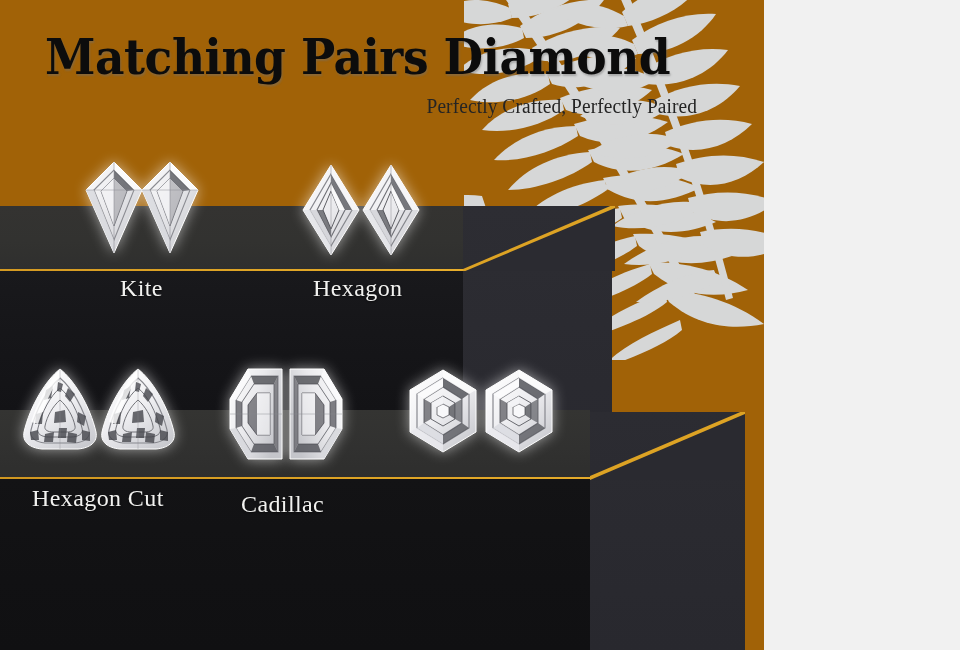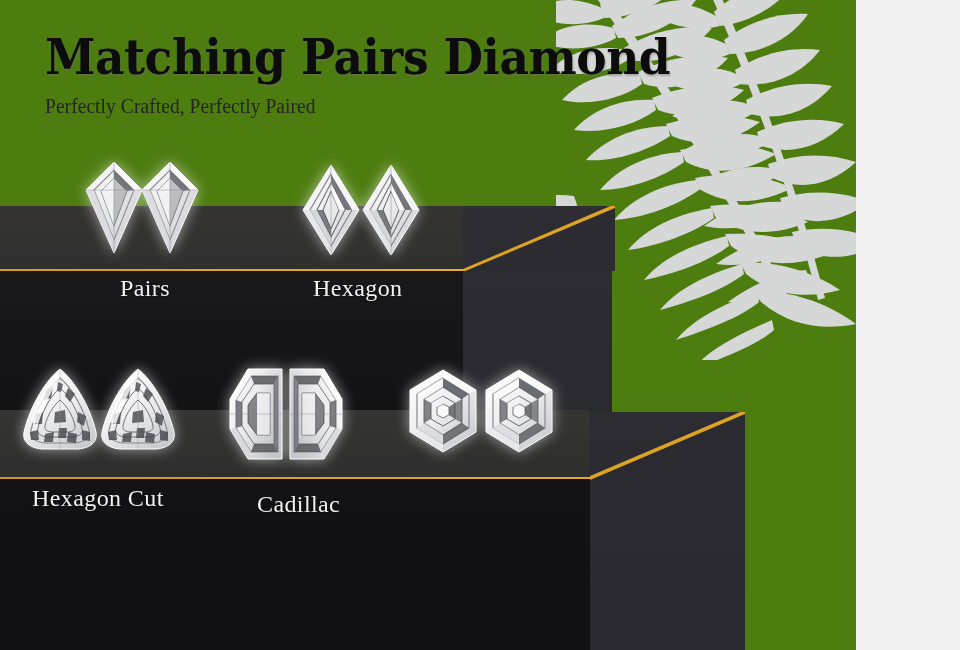--- a/index.html
+++ b/index.html
@@ -6,23 +6,24 @@
   * { margin:0; padding:0; box-sizing:border-box; }
   html,body { width:960px; height:650px; }
   body {
     font-family: "Liberation Serif", "DejaVu Serif", serif;
     background:#f1f1f1;
     overflow:hidden;
     position:relative;
   }
   #stage {
     position:relative;
-    width:856px; height:650px;
-    background:#4d7c0f;
+    width:764px; height:650px;
+    background:#a16207;
     overflow:hidden;
+    text-align:right;
   }
 
   
   #foliage {
     position:absolute; top:0; right:0;
     width:300px; height:360px;
     pointer-events:none;
   }
 
   
@@ -234,21 +235,21 @@
       <polygon points="30,18 43,31 30,66 17,31" fill="none" stroke="#74757c" stroke-width="1"></polygon>
       <polygon points="30,2 58,30 50,30 30,10" fill="#fdfdfe" opacity="0.9"></polygon>
       <polygon points="30,10 50,30 43,31 30,18" fill="#4e4f55" opacity="0.75"></polygon>
       <polygon points="2,30 10,30 30,80 30,93" fill="#d8d9de" opacity="0.85"></polygon>
       <polygon points="30,18 43,31 30,66" fill="#9a9ba1" opacity="0.55"></polygon>
       <polygon points="17,31 30,18 30,66" fill="#f3f3f5" opacity="0.8"></polygon>
       <line x1="30" y1="2" x2="30" y2="93" stroke="#8b8c92" stroke-width="0.8" opacity="0.7"></line>
       <line x1="2" y1="30" x2="58" y2="30" stroke="#8b8c92" stroke-width="0.8" opacity="0.6"></line>
     </svg>
   </div>
-  <div class="cut-label" style="left:120px; top:274px;">Pairs</div>
+  <div class="cut-label" style="left:120px; top:274px;">Kite</div>
 
   <div class="pair" style="left:300px; top:163px;">
     <svg class="gem" width="62" height="94" viewBox="0 0 62 94" xmlns="http://www.w3.org/2000/svg" aria-hidden="true">
       <defs>
         <linearGradient id="lozG" x1="0" y1="0" x2="1" y2="1">
           <stop offset="0%" stop-color="#ffffff"></stop>
             <stop offset="50%" stop-color="#ebebee"></stop>
           <stop offset="100%" stop-color="#c6c7cc"></stop>
         </linearGradient>
       </defs>
@@ -365,21 +366,21 @@
       <polygon points="2,63 8,62 23,86 20,93" fill="#d7d8dd" opacity="0.9"></polygon>
       <polygon points="23,10 50,10 46,18 26,18" fill="#4c4d53" opacity="0.8"></polygon>
       <polygon points="26,78 46,78 50,86 23,86" fill="#4c4d53" opacity="0.78"></polygon>
       <polygon points="8,34 14,36 14,60 8,62" fill="#55565c" opacity="0.75"></polygon>
       <polygon points="46,18 50,10 50,86 46,78" fill="#5b5c62" opacity="0.68"></polygon>
       <polygon points="29,27 42,27 42,69 29,69" fill="#f6f6f8" opacity="0.55"></polygon>
       <polygon points="20,39 29,27 29,69 20,57" fill="#3f4046" opacity="0.6"></polygon>
       <line x1="2" y1="48" x2="54" y2="48" stroke="#87888e" stroke-width="0.8" opacity="0.55"></line>
     </svg>
   </div>
-  <div class="cut-label" style="left:257px; top:490px;">Cadillac</div>
+  <div class="cut-label" style="left:241px; top:490px;">Cadillac</div>
 
   <div class="pair" style="left:404px; top:368px;">
     <svg class="gem" width="78" height="86" viewBox="0 0 78 86" xmlns="http://www.w3.org/2000/svg" aria-hidden="true">
       <defs>
         <linearGradient id="hexG" x1="0.1" y1="0" x2="0.9" y2="1">
           <stop offset="0%" stop-color="#ffffff"></stop>
             <stop offset="50%" stop-color="#ededf0"></stop>
           <stop offset="100%" stop-color="#c5c6cb"></stop>
         </linearGradient>
       </defs>

